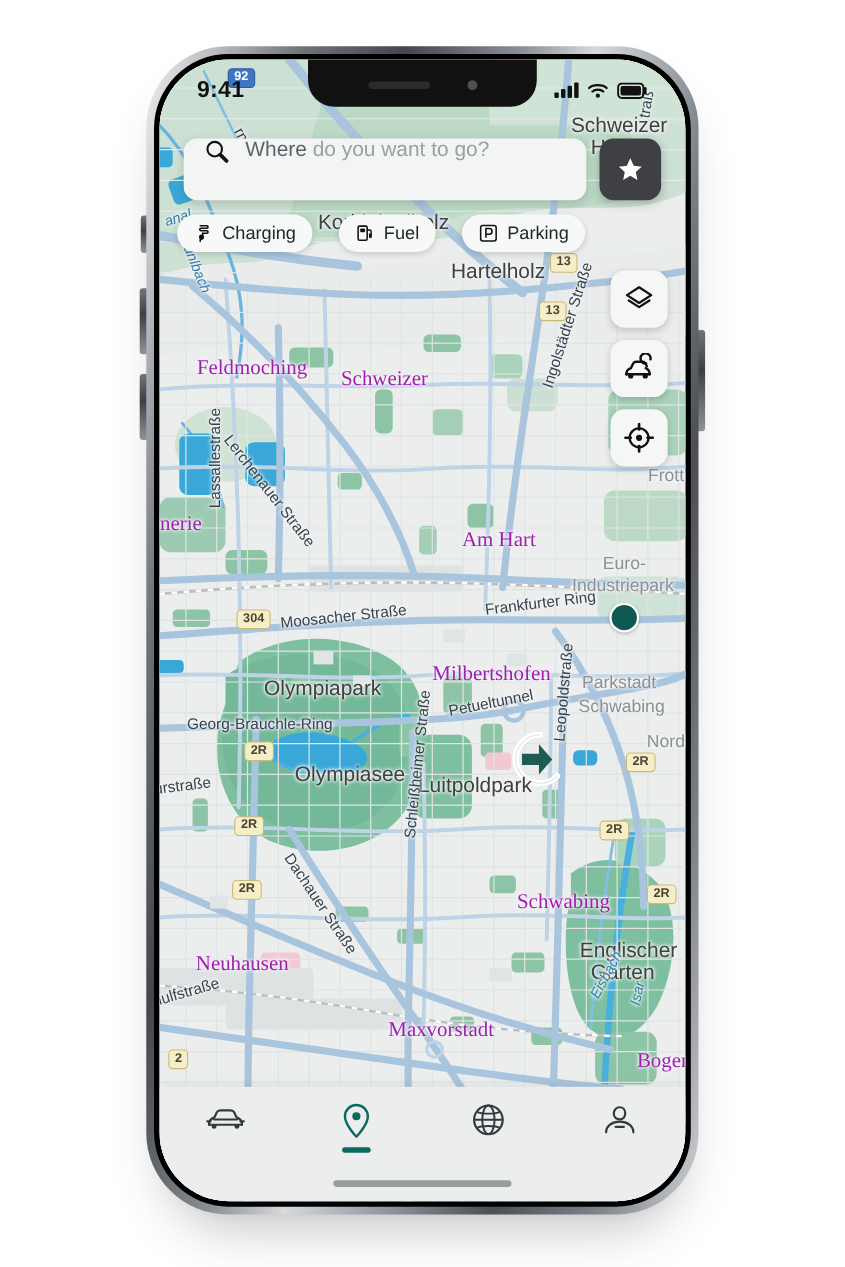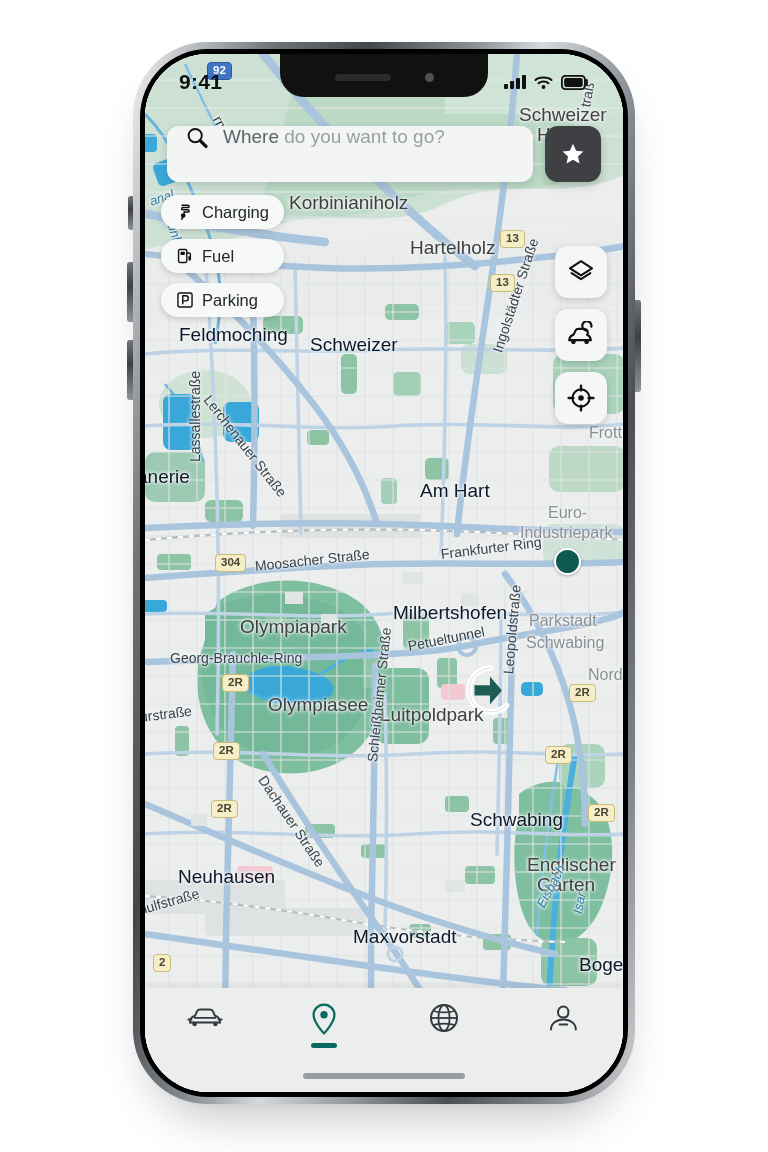--- a/index.html
+++ b/index.html
@@ -44,21 +44,21 @@
   
   #map { position: absolute; inset: 0; background: #eceeee; }
   #map svg { position: absolute; left: 0; top: 0; }
 
   .map-label {
     position: absolute; white-space: nowrap;
     font-family: "Liberation Sans", sans-serif;
     color: #3a3f45; pointer-events: none;
     text-shadow: 0 0 3px #f3f5f5, 0 0 3px #f3f5f5, 0 0 5px #f3f5f5;
   }
-  .lbl-district { font-size: 19px; color: #0f172a; }
+  .lbl-district { font-size: 19px; color: #a21caf; font-family: Liberation Serif, serif; }
   .lbl-green { font-size: 19px; color: #404040; }
   .lbl-grey  { font-size: 16px; color: #8c9094; }
   .lbl-road  { font-size: 14px; color: #39424c; }
   .lbl-water { font-size: 13px; color: #2f7fa8; font-style: italic; }
   .lbl-city  { font-size: 30px; font-weight: bold; color: #21252a; }
 
   .shield {
     position: absolute; background: #f6eec6; border: 1.3px solid #c9b97a;
     border-radius: 4px; color: #4a4434; font-size: 11.5px; font-weight: bold;
     padding: 1px 5px 2px; line-height: 1.1; text-align: center;
@@ -106,21 +106,21 @@
   #search-text { font-size: 19px; color: #9a9fa3; }
   #search-text b { color: #5d6368; font-weight: normal; }
   #favorites-button {
     width: 56px; height: 56px; border-radius: 13px; background: #3e4044;
     display: flex; align-items: center; justify-content: center;
     box-shadow: 0 3px 9px rgba(0,0,0,.2);
   }
 
   
   #filter-chips {
-    position: absolute; left: 16px; top: 141px; display: flex; gap: 10px; z-index: 30; flex-direction: column;
+    position: absolute; left: 16px; top: 141px; display: flex; gap: 24px; z-index: 30;
   }
   .chip {
     display: flex; align-items: center; gap: 8px; height: 34px; padding: 0 15px;
     background: #f7f8f8; border-radius: 18px; box-shadow: 0 2px 6px rgba(0,0,0,.16);
     font-size: 16.5px; color: #23272b; white-space: nowrap;
   }
 
   
   #map-controls {
     position: absolute; right: 16px; top: 192px; display: flex; flex-direction: column;

